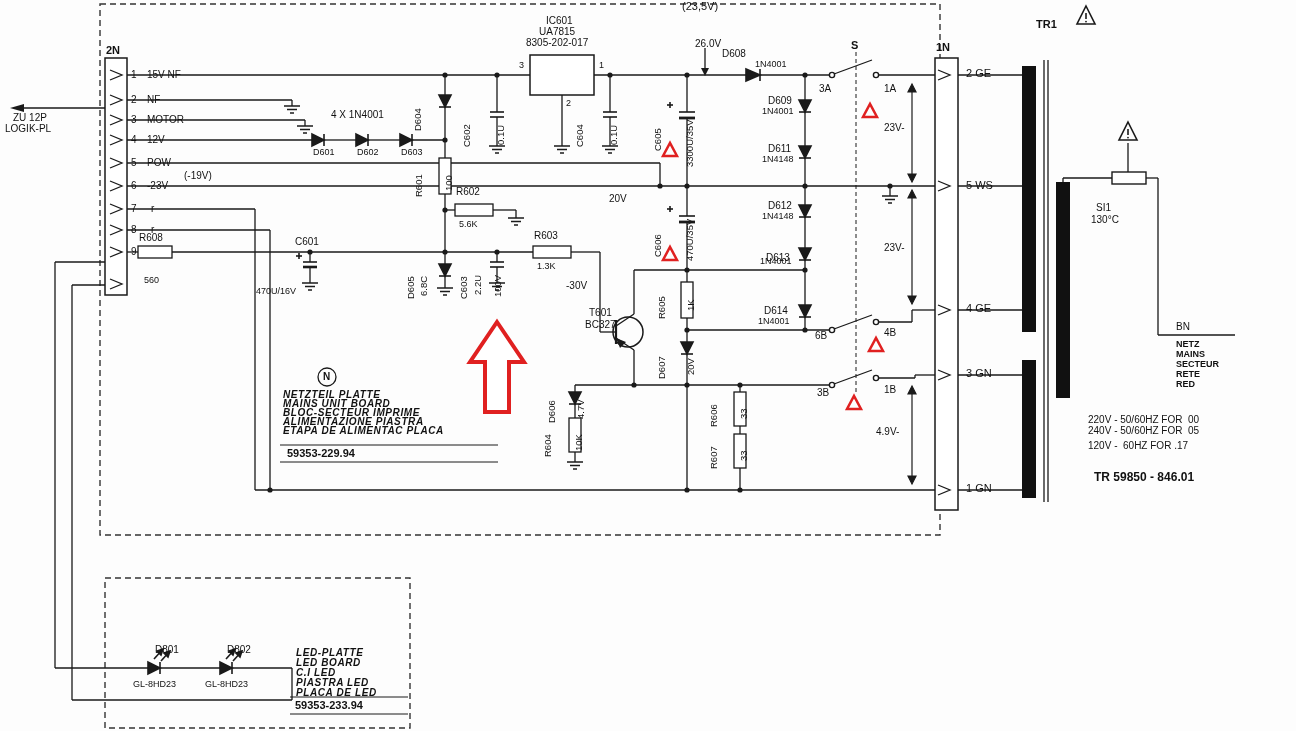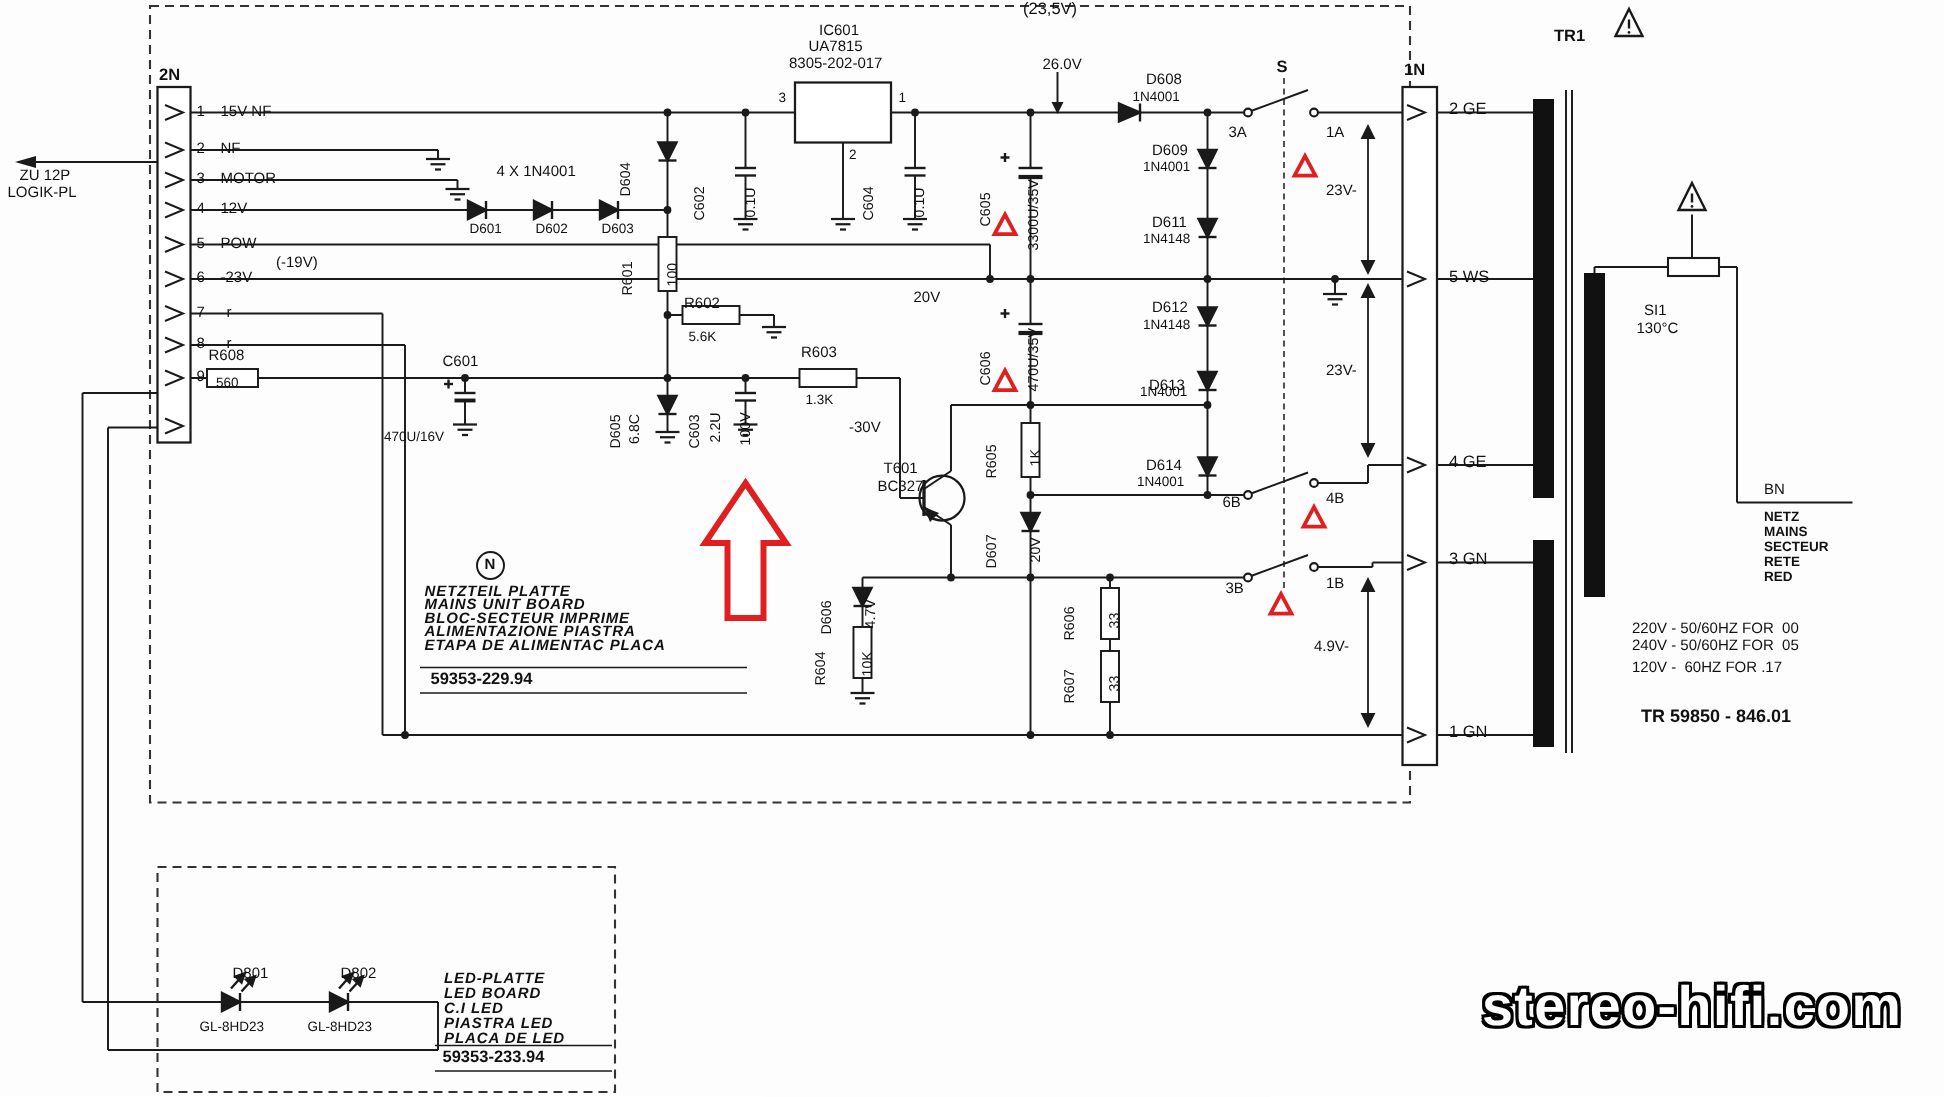--- a/index.html
+++ b/index.html
@@ -416,49 +416,49 @@
 <span class="lbl" style="left:147px;top:94px">NF</span>
 <span class="lbl" style="left:147px;top:114px">MOTOR</span>
 <span class="lbl" style="left:147px;top:134px">12V</span>
 <span class="lbl" style="left:147px;top:157px">POW</span>
 <span class="lbl" style="left:147px;top:180px">-23V</span>
 <span class="lbl" style="left:151px;top:203px">r</span>
 <span class="lbl" style="left:151px;top:224px">r</span>
 <span class="lbl" style="left:184px;top:170px">(-19V)</span>
 
 <span class="lbl" style="left:139px;top:232px">R608</span>
-<span class="lbl s9" style="left:144px;top:250px">560</span>
+<span class="lbl s9" style="left:144px;top:275px">560</span>
 
 <span class="lbl" style="left:331px;top:109px">4 X 1N4001</span>
 <span class="lbl s9" style="left:313px;top:147px">D601</span>
 <span class="lbl s9" style="left:357px;top:147px">D602</span>
 <span class="lbl s9" style="left:401px;top:147px">D603</span>
 
 <span class="lbl" style="left:546px;top:15px">IC601</span>
 <span class="lbl" style="left:539px;top:26px">UA7815</span>
 <span class="lbl" style="left:526px;top:37px">8305-202-017</span>
 <span class="lbl s9" style="left:519px;top:60px">3</span>
 <span class="lbl s9" style="left:599px;top:60px">1</span>
 <span class="lbl s9" style="left:566px;top:98px">2</span>
 
 <span class="lbl s11" style="left:682px;top:1px">(23,5V)</span>
 <span class="lbl" style="left:695px;top:38px">26.0V</span>
 <span class="lbl" style="left:609px;top:193px">20V</span>
 <span class="lbl" style="left:566px;top:280px">-30V</span>
 
 <span class="lbl" style="left:295px;top:236px">C601</span>
 <span class="lbl s9" style="left:256px;top:286px">470U/16V</span>
-<span class="lbl" style="left:456px;top:197px">R602</span>
+<span class="lbl" style="left:456px;top:186px">R602</span>
 <span class="lbl s9" style="left:459px;top:219px">5.6K</span>
 <span class="lbl" style="left:534px;top:230px">R603</span>
 <span class="lbl s9" style="left:537px;top:261px">1.3K</span>
 <span class="lbl" style="left:589px;top:307px">T601</span>
 <span class="lbl" style="left:585px;top:319px">BC327</span>
 
-<span class="lbl" style="left:764px;top:48px">D608</span>
+<span class="lbl" style="left:722px;top:48px">D608</span>
 <span class="lbl s9" style="left:755px;top:59px">1N4001</span>
 <span class="lbl" style="left:768px;top:95px">D609</span>
 <span class="lbl s9" style="left:762px;top:106px">1N4001</span>
 <span class="lbl" style="left:768px;top:143px">D611</span>
 <span class="lbl s9" style="left:762px;top:154px">1N4148</span>
 <span class="lbl" style="left:768px;top:200px">D612</span>
 <span class="lbl s9" style="left:762px;top:211px">1N4148</span>
 <span class="lbl" style="left:766px;top:252px">D613</span>
 <span class="lbl s9" style="left:760px;top:256px">1N4001</span>
 <span class="lbl" style="left:764px;top:305px">D614</span>
@@ -538,15 +538,14 @@
 <span class="lbl" style="left:227px;top:644px">D802</span>
 <span class="lbl s9" style="left:133px;top:679px">GL-8HD23</span>
 <span class="lbl s9" style="left:205px;top:679px">GL-8HD23</span>
 <span class="lbl tblock" style="left:296px;top:647px">LED-PLATTE</span>
 <span class="lbl tblock" style="left:296px;top:657px">LED BOARD</span>
 <span class="lbl tblock" style="left:296px;top:667px">C.I LED</span>
 <span class="lbl tblock" style="left:296px;top:677px">PIASTRA LED</span>
 <span class="lbl tblock" style="left:296px;top:687px">PLACA DE LED</span>
 <span class="lbl b s11" style="left:295px;top:700px">59353-233.94</span>
 
-<div class="wm">stereo-hifi.com</div>
 
 </div>
 
 </body></html>

